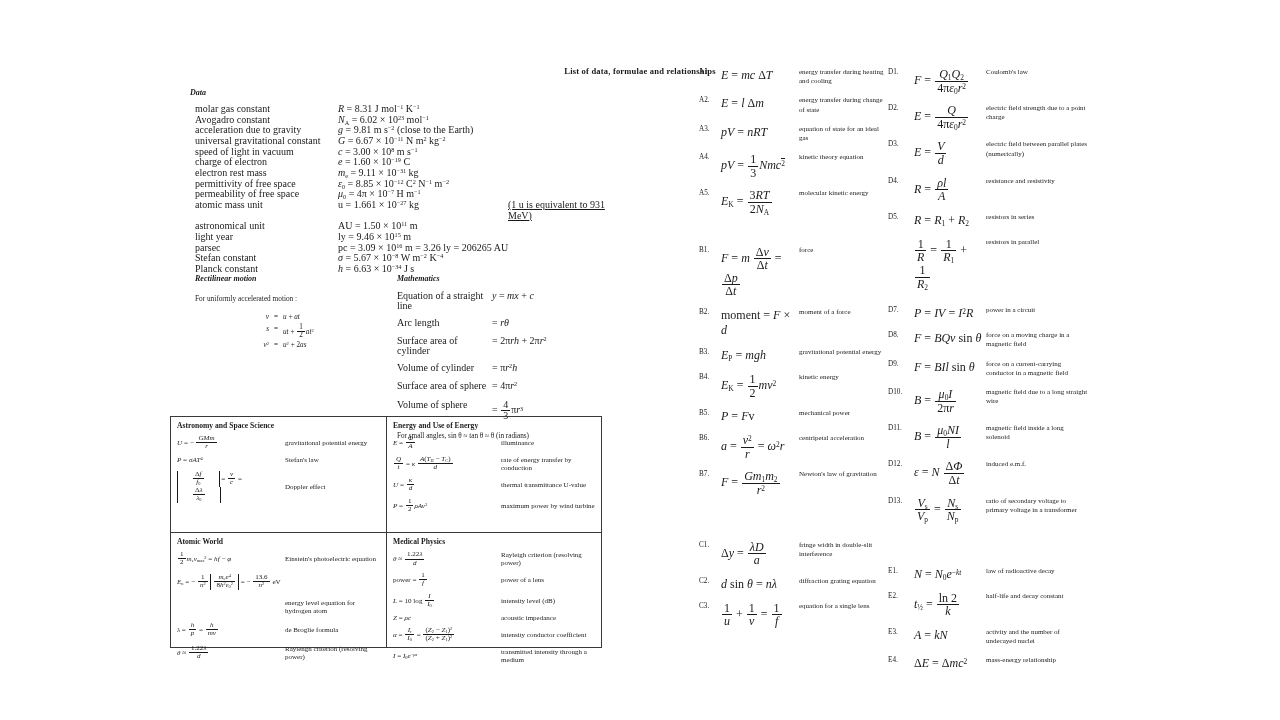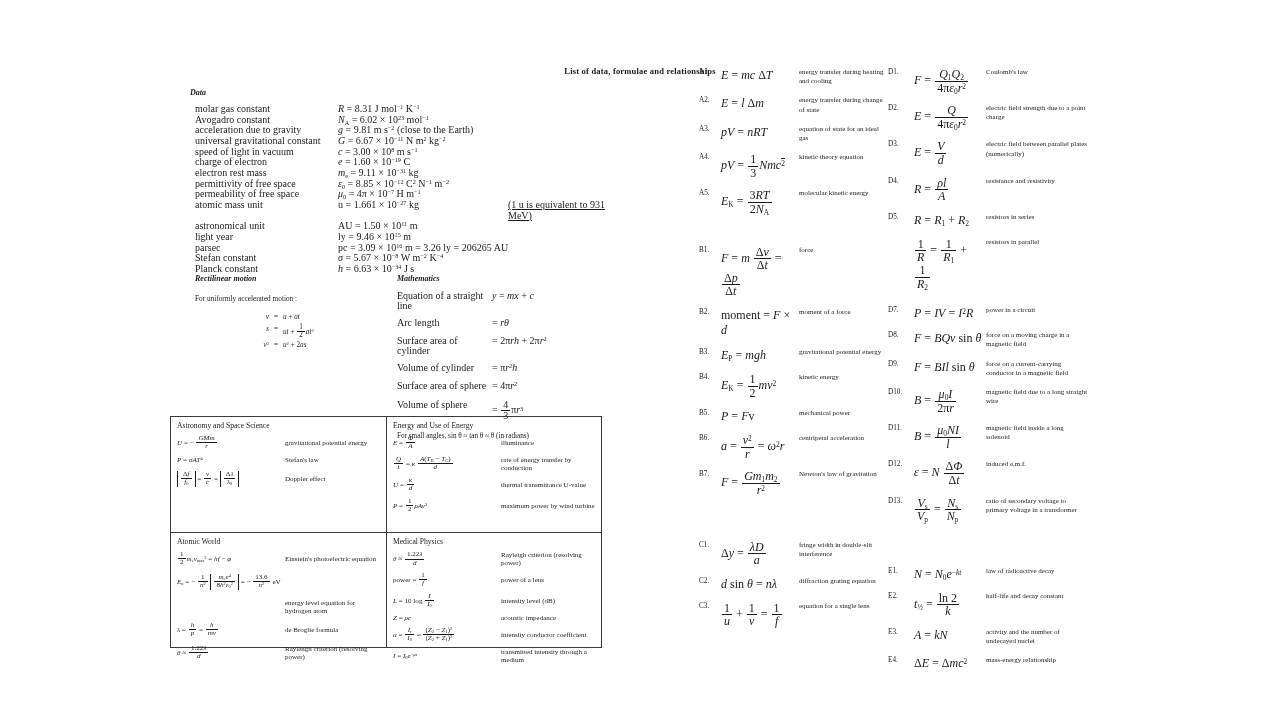--- a/index.html
+++ b/index.html
@@ -44,21 +44,21 @@
     line-height: 1.05;
     margin: 0 1px;
   }
   .frac > .num { display: block; padding: 0 2px; }
   .frac > .den { display: block; padding: 0 2px; border-top: 1px solid #1a1a1a; }
   .ovl { border-top: 1px solid #1a1a1a; display: inline-block; line-height: 1.1; }
   .absb {
     display: inline-block;
     border-left: 1px solid #1a1a1a;
     border-right: 1px solid #1a1a1a;
-    padding: 0 2px;
+    padding: 0 14px;
     vertical-align: middle;
   }
   .brk {
     display: inline-block;
     border-left: 1px solid #1a1a1a;
     border-right: 1px solid #1a1a1a;
     padding: 0 2px;
     vertical-align: middle;
   }
 
@@ -95,21 +95,21 @@
   }
   .bx {
     box-sizing: border-box;
     width: 50%;
     height: 50%;
     padding: 4px 5px 0 6px;
     position: relative;
   }
   .bx.right { border-left: 1px solid #3a3a3a; }
   .bx.bot { border-top: 1px solid #3a3a3a; }
-  .bx-title { font-weight: normal; font-size: 7.6px; margin-bottom: 3px; }
+  .bx-title { font-weight: bold; font-size: 7.6px; margin-bottom: 3px; }
   .bx-row { display: flex; align-items: center; font-size: 7.1px; margin-top: 5px; }
   .bx-row .f { width: 108px; flex: none; }
   .bx-row .d { flex: 1; font-size: 7px; }
   .bx-row.tall { margin-top: 7px; }
 
   
   .col { position: absolute; }
   #colA { left: 699px; top: 68px;  width: 190px; }
   #colD { left: 888px; top: 68px;  width: 200px; }
   .f-row { display: flex; margin-top: 10px; }

